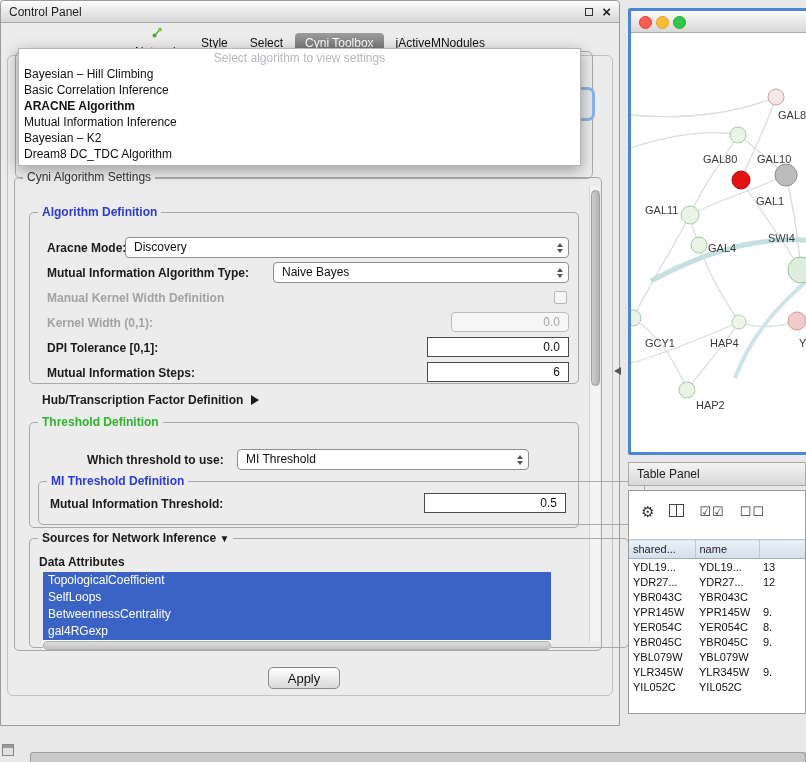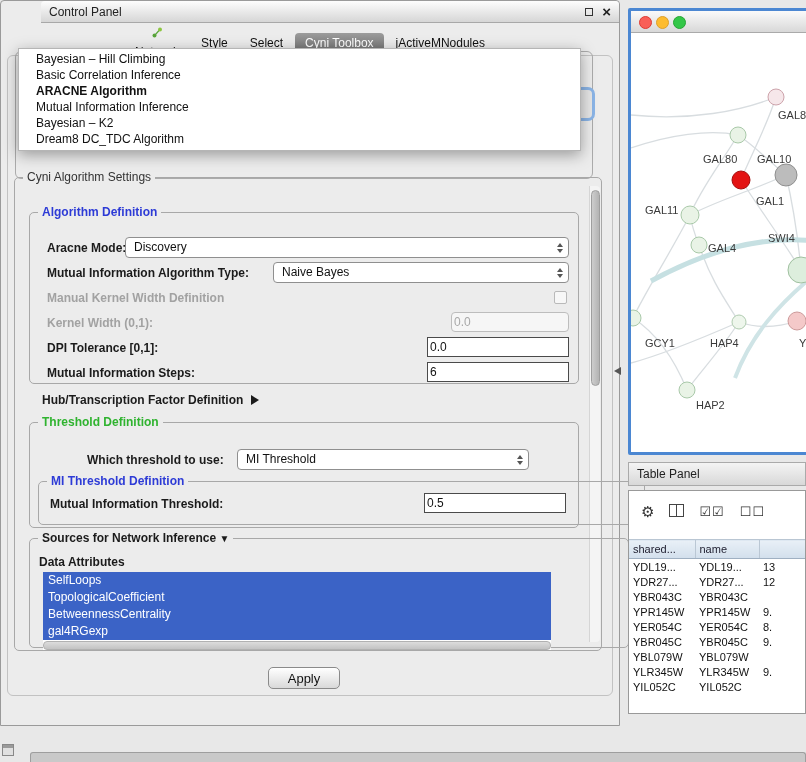--- a/index.html
+++ b/index.html
@@ -5,21 +5,21 @@
   * { margin:0; padding:0; box-sizing:border-box; font-family:"Liberation Sans", sans-serif; }
   html,body { background:#e6e6e6; }
   #canvas { position:relative; width:806px; height:762px; background:#e8e8e8; overflow:hidden; }
   .abs { position:absolute; }
 
   
   .cp-window { left:0; top:8; width:620px; height:726px; background:#ececec;
                border:1px solid #9a9a9a; border-radius:4px 4px 0 0; }
   .titlebar { position:absolute; left:0; top:0; right:0; height:22px;
               background:linear-gradient(#fdfdfd,#d6d6d6); border-bottom:1px solid #a8a8a8;
-              border-radius:4px 4px 0 0;margin-left:40px; }
+              border-radius:4px 4px 0 0; }
   .titlebar .t { position:absolute; left:8px; top:0; line-height:22px; font-size:12px; color:#222; }
   .win-btns { position:absolute; right:8px; top:0; height:22px; display:flex; align-items:center; gap:9px; }
   .float-sq { width:8px; height:8px; border:1.5px solid #333; background:transparent; display:inline-block; }
   .close-x { font-size:15px; font-weight:bold; color:#222; line-height:22px; }
 
   
   .tabbar { position:absolute; left:0; top:30px; width:100%; height:24px;
             display:flex; justify-content:center; align-items:center; gap:2px; }
   .tab { font-size:12px; color:#111; padding:3px 10px; border-radius:4px; display:flex; align-items:center; gap:4px;flex-direction:column; }
   .tab.sel { background:linear-gradient(#9c9c9c,#6f6f6f); color:#fff; }
@@ -30,21 +30,21 @@
   
   .algo-group-behind { left:14px; top:50px; width:578px; height:128px;
                        border:1px solid #ababab; border-radius:6px; }
   .blue-btn-behind { left:564px; top:86px; width:30px; height:34px; border-radius:7px;
                      border:3px solid #8ab4e6; background:#e6e6e6; }
 
   
   .dropdown { left:17px; top:47px; width:563px; background:#fff; border:1px solid #b5b5b5;
               box-shadow:0 4px 14px rgba(0,0,0,.35); z-index:50; padding:2px 0 3px 0; }
   .dd-prompt { text-align:center; color:#b4b8bc; font-size:12px; height:15px; line-height:15px; }
-  .dd-item { font-size:12px; color:#111; height:16px; line-height:16px; padding-left:17px; }
+  .dd-item { font-size:12px; color:#111; height:16px; line-height:16px; padding-left:5px; }
   .dd-item.dd-sel { font-weight:bold; }
 
   
   .group { border:1px solid #a8a8a8; border-radius:5px; }
   .legend { position:absolute; top:-8px; left:8px; background:#ececec; padding:0 4px;
             font-size:12px; white-space:nowrap; }
   .legend.blue { color:#2d3bd6; font-weight:bold; }
   .legend.green { color:#2fb32f; font-weight:bold; }
   .legend.dark { color:#333; }
   .legend.darkb { color:#1b1b1b; font-weight:bold; }
@@ -56,21 +56,21 @@
 
   .combo { position:absolute; height:21px; background:#fff; border:1px solid #8f8f8f;
            border-radius:4px; font-size:12px; line-height:19px; padding-left:8px; color:#111; }
   .spin { position:absolute; right:5px; top:50%; transform:translateY(-50%);
           display:flex; flex-direction:column; gap:2px; }
   .spin i { display:block; width:0; height:0; border-left:3.5px solid transparent; border-right:3.5px solid transparent; }
   .spin .up { border-bottom:4px solid #555; }
   .spin .dn { border-top:4px solid #555; }
 
   .tfield { position:absolute; height:20px; background:#fff; border:1px solid #4a4a4a;
-            font-size:12px; line-height:18px; padding:0 2px; color:#111; }
+            font-size:12px; line-height:18px; text-align:right; padding:0 8px; color:#111; }
   .tfield.dis { border:1px solid #bdbdbd; border-radius:4px; color:#a8a8a8; background:#f6f6f6; }
   .cb { position:absolute; width:13px; height:13px; border:1px solid #b9b9b9; background:#f7f7f7; border-radius:2px; }
 
   .scrollbar { position:absolute; right:1px; top:8px; width:11px; height:456px;
                background:#f4f4f4; border-left:1px solid #d5d5d5; border-radius:0 4px 4px 0; }
   .sb-thumb { position:absolute; left:1px; top:4px; width:9px; height:196px;
               background:linear-gradient(90deg,#cdcdcd,#b3b3b3); border-radius:5px; border:1px solid #9e9e9e; }
 
   .tri-right { display:inline-block; width:0; height:0; border-top:5px solid transparent;
                border-bottom:5px solid transparent; border-left:8px solid #1b1b1b; vertical-align:middle; margin-left:8px; }
@@ -171,20 +171,21 @@
           <span>jActiveMNodules</span>
         </span>
     </div>
 
     <div class="abs content-area"></div>
 
     <div class="abs algo-group-behind"></div>
     <div class="abs blue-btn-behind"></div>
 
     <div class="abs dropdown">
+      <div class="dd-prompt">Select algorithm to view settings</div>
       <div class="dd-item">Bayesian – Hill Climbing</div>
       <div class="dd-item">Basic Correlation Inference</div>
       <div class="dd-item dd-sel">ARACNE Algorithm</div>
       <div class="dd-item">Mutual Information Inference</div>
       <div class="dd-item">Bayesian – K2</div>
       <div class="dd-item">Dream8 DC_TDC Algorithm</div>
     </div>
 
     <div class="abs group settings-group">
       <span class="legend dark">Cyni Algorithm Settings</span>
@@ -247,22 +248,22 @@
           <span class="legend blue">MI Threshold Definition</span>
           <span class="abs bold-label" style="left:11px; top:15px;">Mutual Information Threshold:</span>
           <span class="tfield" style="left:385px; top:11px; width:142px;">0.5</span>
         </div>
       </div>
 
       <div class="abs group" style="left:14px; top:360px; width:600px; height:110px;">
         <span class="legend darkb"><span>Sources for Network Inference</span> <span class="tri-down-glyph">▼</span></span>
         <span class="abs bold-label" style="left:9px; top:16px;">Data Attributes</span>
         <div class="attr-list">
+          <div class="attr-item">TopologicalCoefficient</div>
           <div class="attr-item">SelfLoops</div>
-          <div class="attr-item">TopologicalCoefficient</div>
           <div class="attr-item">BetweennessCentrality</div>
           <div class="attr-item">gal4RGexp</div>
           <div class="attr-hsb"></div>
         </div>
       </div>
     </div>
 
     <button class="abs apply-btn">Apply</button>
 
   </div>

